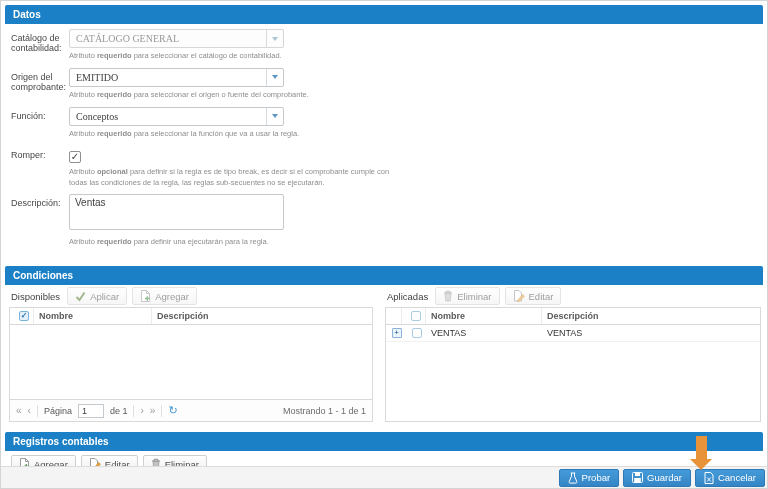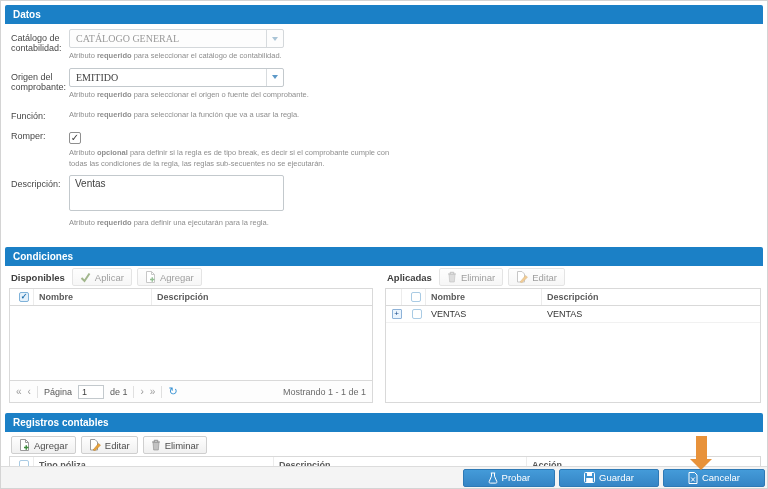--- a/index.html
+++ b/index.html
@@ -36,21 +36,21 @@
   .help .b { font-weight:bold; }
   .cbx { width:12px; height:12px; border:1px solid #8f8f8f; border-radius:2px;
          background:#fff; display:inline-flex; align-items:center; justify-content:center;
          font-size:10px; line-height:10px; color:#3c3c3c; margin-top:2px; }
   textarea.ta { width:215px; height:36px; border:1px solid #c3c9cd; border-radius:2px;
                 font-family:"Liberation Sans",sans-serif; font-size:10px; padding:2px 5px;
                 resize:none; color:#404040; }
 
   
   .tbar { display:flex; align-items:center; height:22px; gap:5px; padding:0 2px; }
-  .tbar-label { font-size:9.5px; font-weight:bold; color:#3f3f3f; margin-right:2px; }
+  .tbar-label { font-size:9.5px; font-weight:normal; color:#3f3f3f; margin-right:2px; }
   .btn { display:inline-flex; align-items:center; gap:4px; height:18px;
          padding:0 7px; font-size:9.5px; color:#4e4e4e;
          background:linear-gradient(#fefefe,#f0f0f0); border:1px solid #cfcfcf;
          border-radius:2px; cursor:pointer; }
   .btn.dis { opacity:.55; }
 
   
   .grid { border:1px solid #d9d9d9; background:#fff; }
   .ghead { display:flex; height:17px; border-bottom:1px solid #d9d9d9;
            align-items:center; background:#fff; }
@@ -87,21 +87,21 @@
   .refresh { color:#3892d3; font-size:11px; cursor:pointer; }
   .pstatus { margin-left:auto; font-size:9px; color:#6b6b6b; }
 
   
   .reg-body { padding:2px 2px 0 4px; }
 
   
   .footer { position:absolute; left:0; right:0; bottom:0; height:22px;
             background:#f4f4f4; border-top:1px solid #dcdcdc; display:flex;
             align-items:center; justify-content:flex-end; gap:4px; padding-right:2px; }
-  .fbtn { display:inline-flex; align-items:center; gap:4px; height:18px; padding:0 24px;
+  .fbtn { display:inline-flex; align-items:center; gap:4px; height:18px; padding:0 8px;
           background:linear-gradient(#449bd9,#3585c5); border:1px solid #2e79b5;
           border-radius:2px; color:#fff; font-size:9.5px; cursor:pointer; }
 
   
   .arrow { position:absolute; left:689px; top:435px; width:22px; height:34px; }
   .arrow .bar { width:11px; height:23px; background:#e8923a; margin:0 auto; }
   .arrow .tip { width:0; height:0; border-left:11px solid transparent;
                 border-right:11px solid transparent; border-top:11px solid #e8923a; }
 
   
@@ -150,20 +150,26 @@
           </div>
           <div class="help">
             <span>Atributo</span> <span class="b">requerido</span> <span>para seleccionar el origen o fuente del comprobante.</span>
           </div>
         </div>
       </div>
 
       <div class="frow">
         <div class="flabel">Función:</div>
         <div class="fctl">
+          <div class="combo">
+            <span>Conceptos</span>
+            <span class="trigger">
+                <span class="tri"></span>
+              </span>
+          </div>
           <div class="help">
             <span>Atributo</span> <span class="b">requerido</span> <span>para seleccionar la función que va a usar la regla.</span>
           </div>
         </div>
       </div>
 
       <div class="frow">
         <div class="flabel">Romper:</div>
         <div class="fctl">
           <span class="cbx">

